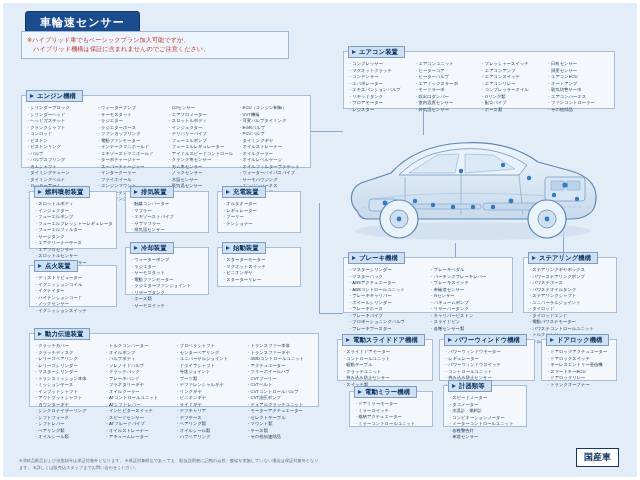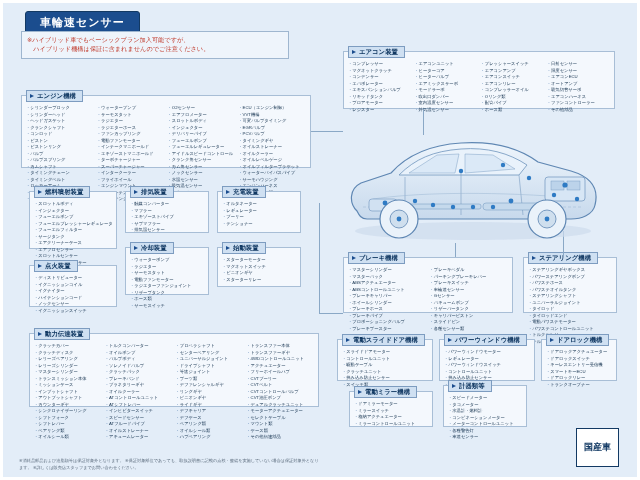--- a/index.html
+++ b/index.html
@@ -92,21 +92,21 @@
   
   .footer-note{
     position:absolute;left:16px;bottom:6px;width:300px;
     font-size:4.2px;color:#5b6b7c;line-height:1.5;
   }
   .domestic{
     position:absolute;right:18px;bottom:10px;
     border:1px solid #123963;
     background:#fff;color:#123963;
     font-size:9px;font-weight:bold;
-    padding:12px 7px;
+    padding:2px 7px;
     margin-left:8px;
   }
 </style>
 </head>
 <body>
 
 <div id="page">
 
   <div class="title-pill">車輪速センサー</div>
 

